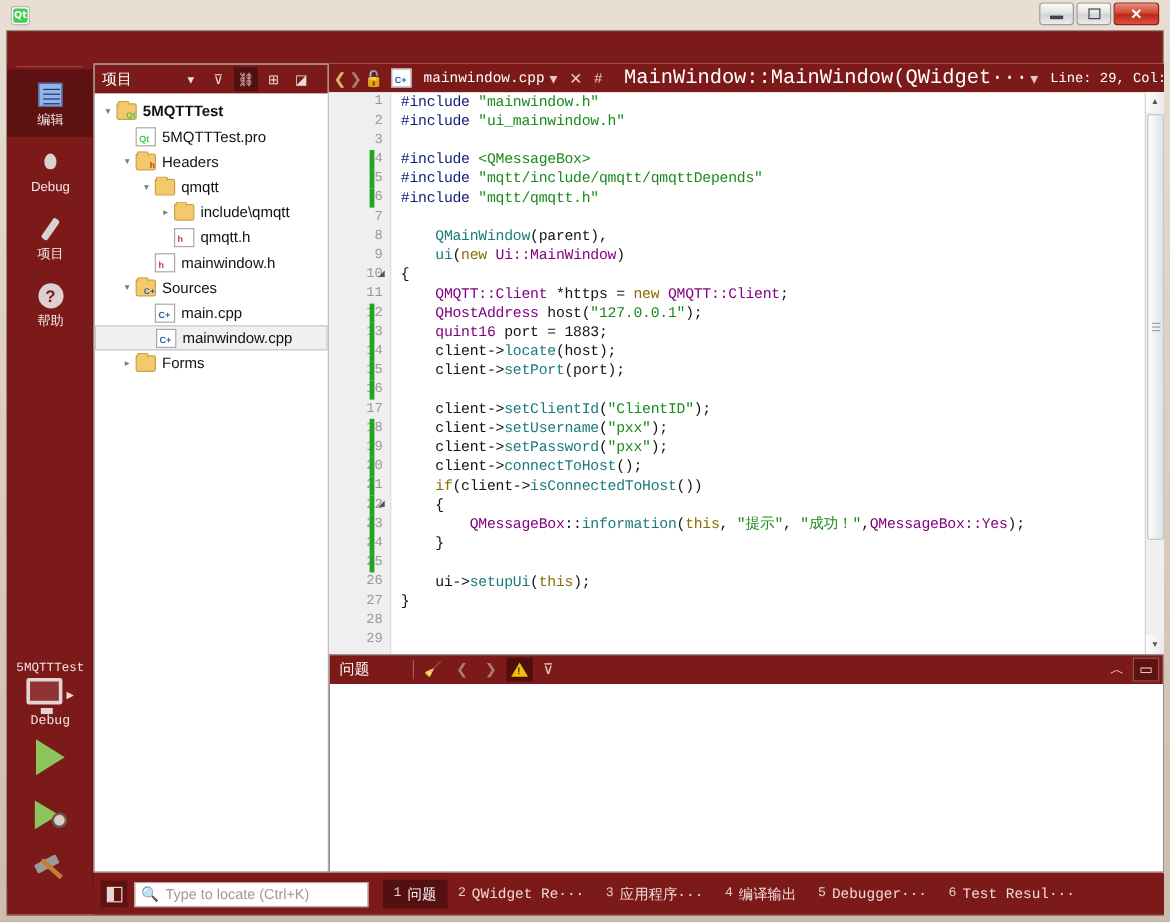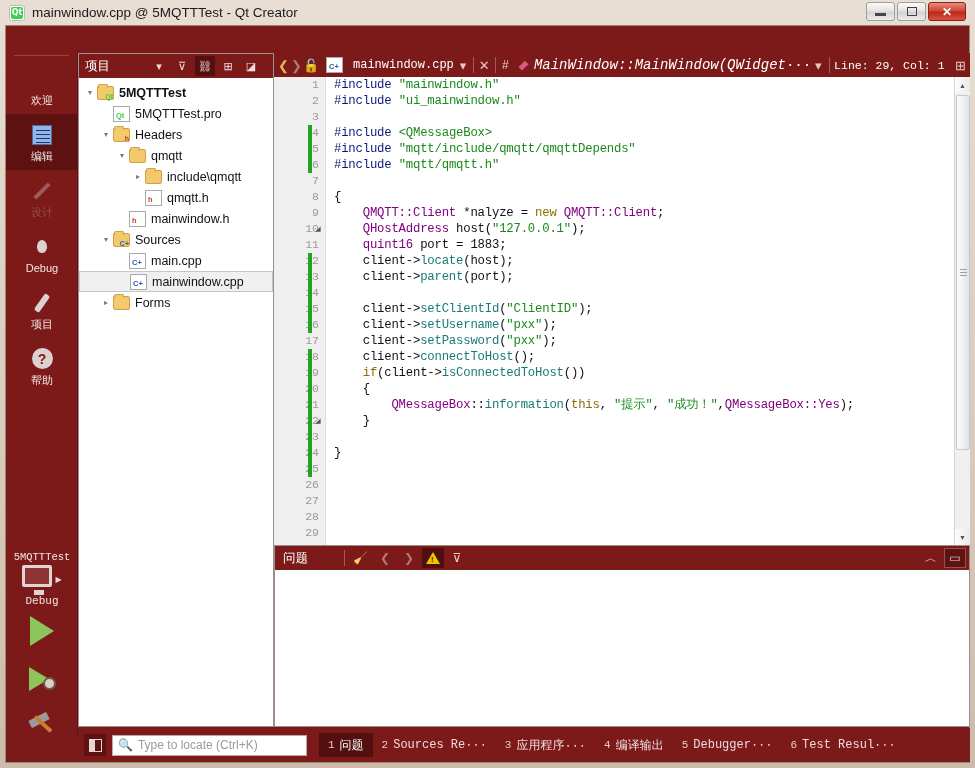--- a/index.html
+++ b/index.html
@@ -126,21 +126,21 @@
   #editor-toolbar {
     height: 24px; background: #7c1a1a; display: flex; align-items: center;
     padding: 0 4px; gap: 2px; color: #f2dada; font-size: 11.5px; overflow:hidden;
   }
   .tb-btn { width: 20px; height: 20px; display:flex;align-items:center;justify-content:center;color:#e5c6c6;font-size:13px;}
   .tb-btn.dim { color: #b07878; }
   .tb-file { display:flex;align-items:center;gap:5px; margin-left:4px;}
   .tb-file .name { font-family: "Liberation Mono", monospace; font-size: 12px; color:#fff; }
   .tb-vsep { width:1px;height:16px;background:#a65a5a;margin:0 3px;}
   .sym-diamond { width:9px;height:9px;background:#e0567f;transform:rotate(45deg);}
-  .tb-sym { font-family:"Liberation Mono", monospace; font-size:14px;color:#fff;white-space:nowrap;font-style:italic;}
+  .tb-sym { font-family:"Liberation Mono", monospace; font-size:17px;color:#fff;white-space:nowrap;}
   .tb-line { font-family:"Liberation Mono", monospace; font-size:11.5px;color:#fff;white-space:nowrap;}
   #code-wrap { position: relative; height: 468px; background:#fff; overflow:hidden; display:flex;}
   #gutter { width: 52px; background: #efefef; border-right: 1px solid #ddd; position: relative; flex:0 0 52px;}
   .gnum { height: 16px; line-height: 16px; text-align: right; padding-right: 6px;
           font-family: "Liberation Mono", monospace; font-size: 11.5px; color: #9a9a9a;}
   #changebar { position: absolute; right: 13px; top: 0; width: 4px; }
   .chg { position: absolute; width: 4px; background: #22a322; left: 0;}
   .foldmark { position:absolute; right:2px; width:10px; height:16px; color:#555; font-size:7px; text-align:center; line-height:16px;}
   #code { flex: 1; position: relative; padding-left: 8px; overflow: hidden;}
   .cline { height: 16px; line-height: 16px; font-family: "Liberation Mono", monospace; font-size: 12.3px; white-space: pre; color:#111; letter-spacing:-0.2px;}
@@ -189,21 +189,20 @@
 </style>
 </head>
 <body>
 
 <div id="window">
 
   <div id="titlebar">
     <div id="title-icon">
         <div class="qt">Qt</div>
       </div>
-    <div id="title-text">mainwindow.cpp @ 5MQTTTest - Qt Creator</div>
     <div class="winbtn" id="btn-min">
         <div class="glyph-min"></div>
       </div>
     <div class="winbtn" id="btn-max">
         <div class="glyph-max"></div>
       </div>
     <div class="winbtn" id="btn-close">✕</div>
   </div>
 
   <div id="menubar">
@@ -215,47 +214,27 @@
       <div class="menu-item">工具(<u>T</u>)</div>
       <div class="menu-item">控件(<u>W</u>)</div>
       <div class="menu-item">帮助(<u>H</u>)</div>
     </div>
 
   <div id="frame-inner"></div>
 
   <div id="modebar">
     <div class="sep"></div>
     <div id="modes-container">
-        <div class="mode">
-          <span class="mode-icon grid-icon">
-            <i></i>
-            <i></i>
-            <i></i>
-            <i></i>
-            <i></i>
-            <i></i>
-            <i></i>
-            <i></i>
-            <i></i>
-          </span>
-          <span class="mode-label">欢迎</span>
-        </div>
         <div class="mode sel">
           <span class="mode-icon">
             <span style="width:20px;height:20px;background:#93b4e8;border:1px solid #4a6fa5;display:block;position:relative;">
               <span style="position:absolute;left:3px;top:4px;width:14px;height:1.5px;background:#20356b;box-shadow:0 4px 0 #20356b,0 8px 0 #20356b,0 12px 0 #20356b;"></span>
             </span>
           </span>
           <span class="mode-label">编辑</span>
-        </div>
-        <div class="mode disabled">
-          <span class="mode-icon">
-            <span style="display:block;width:20px;height:4px;background:#b08a8a;transform:rotate(-45deg);"></span>
-          </span>
-          <span class="mode-label">设计</span>
         </div>
         <div class="mode">
           <span class="mode-icon">
             <span style="display:block;width:14px;height:17px;background:#ddd0d0;border-radius:50% 50% 45% 45%;border:2px solid #7c1a1a;"></span>
           </span>
           <span class="mode-label">Debug</span>
         </div>
         <div class="mode">
           <span class="mode-icon">
             <span style="display:block;width:6px;height:20px;background:#ddd0d0;transform:rotate(35deg);border-radius:2px;"></span>
@@ -460,36 +439,39 @@
           </div>
       </div>
       <div id="code">
           <div class="cline"><span class="k-pre">#include </span><span class="k-str">"mainwindow.h"</span></div>
           <div class="cline"><span class="k-pre">#include </span><span class="k-str">"ui_mainwindow.h"</span></div>
           <div class="cline">&nbsp;</div>
           <div class="cline"><span class="k-pre">#include </span><span class="k-str">&lt;QMessageBox&gt;</span></div>
           <div class="cline"><span class="k-pre">#include </span><span class="k-str">"mqtt/include/qmqtt/qmqttDepends"</span></div>
           <div class="cline"><span class="k-pre">#include </span><span class="k-str">"mqtt/qmqtt.h"</span></div>
           <div class="cline">&nbsp;</div>
+          <div class="cline"><span class="k-plain">    </span><span class="k-fn">QMainWindow</span><span class="k-plain">(parent),</span></div>
+          <div class="cline"><span class="k-plain">    </span><span class="k-fn">ui</span><span class="k-plain">(</span><span class="k-kw">new</span><span class="k-plain"> </span><span class="k-type">Ui::MainWindow</span><span class="k-plain">)</span></div>
           <div class="cline"><span class="k-plain">{</span></div>
-          <div class="cline"><span class="k-plain">    </span><span class="k-type">QMQTT::Client </span><span class="k-plain">*nalyze = </span><span class="k-kw">new</span><span class="k-plain"> </span><span class="k-type">QMQTT::Client</span><span class="k-plain">;</span></div>
+          <div class="cline"><span class="k-plain">    </span><span class="k-type">QMQTT::Client </span><span class="k-plain">*https = </span><span class="k-kw">new</span><span class="k-plain"> </span><span class="k-type">QMQTT::Client</span><span class="k-plain">;</span></div>
           <div class="cline"><span class="k-plain">    </span><span class="k-type">QHostAddress </span><span class="k-plain">host(</span><span class="k-str">"127.0.0.1"</span><span class="k-plain">);</span></div>
           <div class="cline"><span class="k-plain">    </span><span class="k-type">quint16 </span><span class="k-plain">port = </span><span class="k-num">1883</span><span class="k-plain">;</span></div>
           <div class="cline"><span class="k-plain">    client-&gt;</span><span class="k-fn">locate</span><span class="k-plain">(host);</span></div>
-          <div class="cline"><span class="k-plain">    client-&gt;</span><span class="k-fn">parent</span><span class="k-plain">(port);</span></div>
+          <div class="cline"><span class="k-plain">    client-&gt;</span><span class="k-fn">setPort</span><span class="k-plain">(port);</span></div>
           <div class="cline">&nbsp;</div>
           <div class="cline"><span class="k-plain">    client-&gt;</span><span class="k-fn">setClientId</span><span class="k-plain">(</span><span class="k-str">"ClientID"</span><span class="k-plain">);</span></div>
           <div class="cline"><span class="k-plain">    client-&gt;</span><span class="k-fn">setUsername</span><span class="k-plain">(</span><span class="k-str">"pxx"</span><span class="k-plain">);</span></div>
           <div class="cline"><span class="k-plain">    client-&gt;</span><span class="k-fn">setPassword</span><span class="k-plain">(</span><span class="k-str">"pxx"</span><span class="k-plain">);</span></div>
           <div class="cline"><span class="k-plain">    client-&gt;</span><span class="k-fn">connectToHost</span><span class="k-plain">();</span></div>
           <div class="cline"><span class="k-kw">    if</span><span class="k-plain">(client-&gt;</span><span class="k-fn">isConnectedToHost</span><span class="k-plain">())</span></div>
           <div class="cline"><span class="k-plain">    {</span></div>
           <div class="cline"><span class="k-plain">        </span><span class="k-type">QMessageBox</span><span class="k-plain">::</span><span class="k-fn">information</span><span class="k-plain">(</span><span class="k-kw">this</span><span class="k-plain">, </span><span class="k-str">"提示"</span><span class="k-plain">, </span><span class="k-str">"成功！"</span><span class="k-plain">,</span><span class="k-type">QMessageBox::Yes</span><span class="k-plain">);</span></div>
           <div class="cline"><span class="k-plain">    }</span></div>
           <div class="cline">&nbsp;</div>
+          <div class="cline"><span class="k-plain">    ui-&gt;</span><span class="k-fn">setupUi</span><span class="k-plain">(</span><span class="k-kw">this</span><span class="k-plain">);</span></div>
           <div class="cline"><span class="k-plain">}</span></div>
           <div class="cline">&nbsp;</div>
         </div>
     </div>
     <div id="vscroll">
       <div class="sb-up">▲</div>
       <div class="sb-thumb">
           <i></i>
         </div>
       <div class="sb-down">▼</div>
@@ -522,21 +504,21 @@
       <span style="color:#6a6a6a;font-size:12px;">🔍</span>
       <span class="ph">Type to locate (Ctrl+K)</span>
     </div>
     <div id="panes" style="display:flex;align-items:center;margin-left:12px;">
         <div class="pane-btn on">
           <span class="num">1</span>
           <span class="lbl">问题</span>
         </div>
         <div class="pane-btn">
           <span class="num">2</span>
-          <span class="lbl">Sources Re∙∙∙</span>
+          <span class="lbl">QWidget Re∙∙∙</span>
         </div>
         <div class="pane-btn">
           <span class="num">3</span>
           <span class="lbl">应用程序∙∙∙</span>
         </div>
         <div class="pane-btn">
           <span class="num">4</span>
           <span class="lbl">编译输出</span>
         </div>
         <div class="pane-btn">

